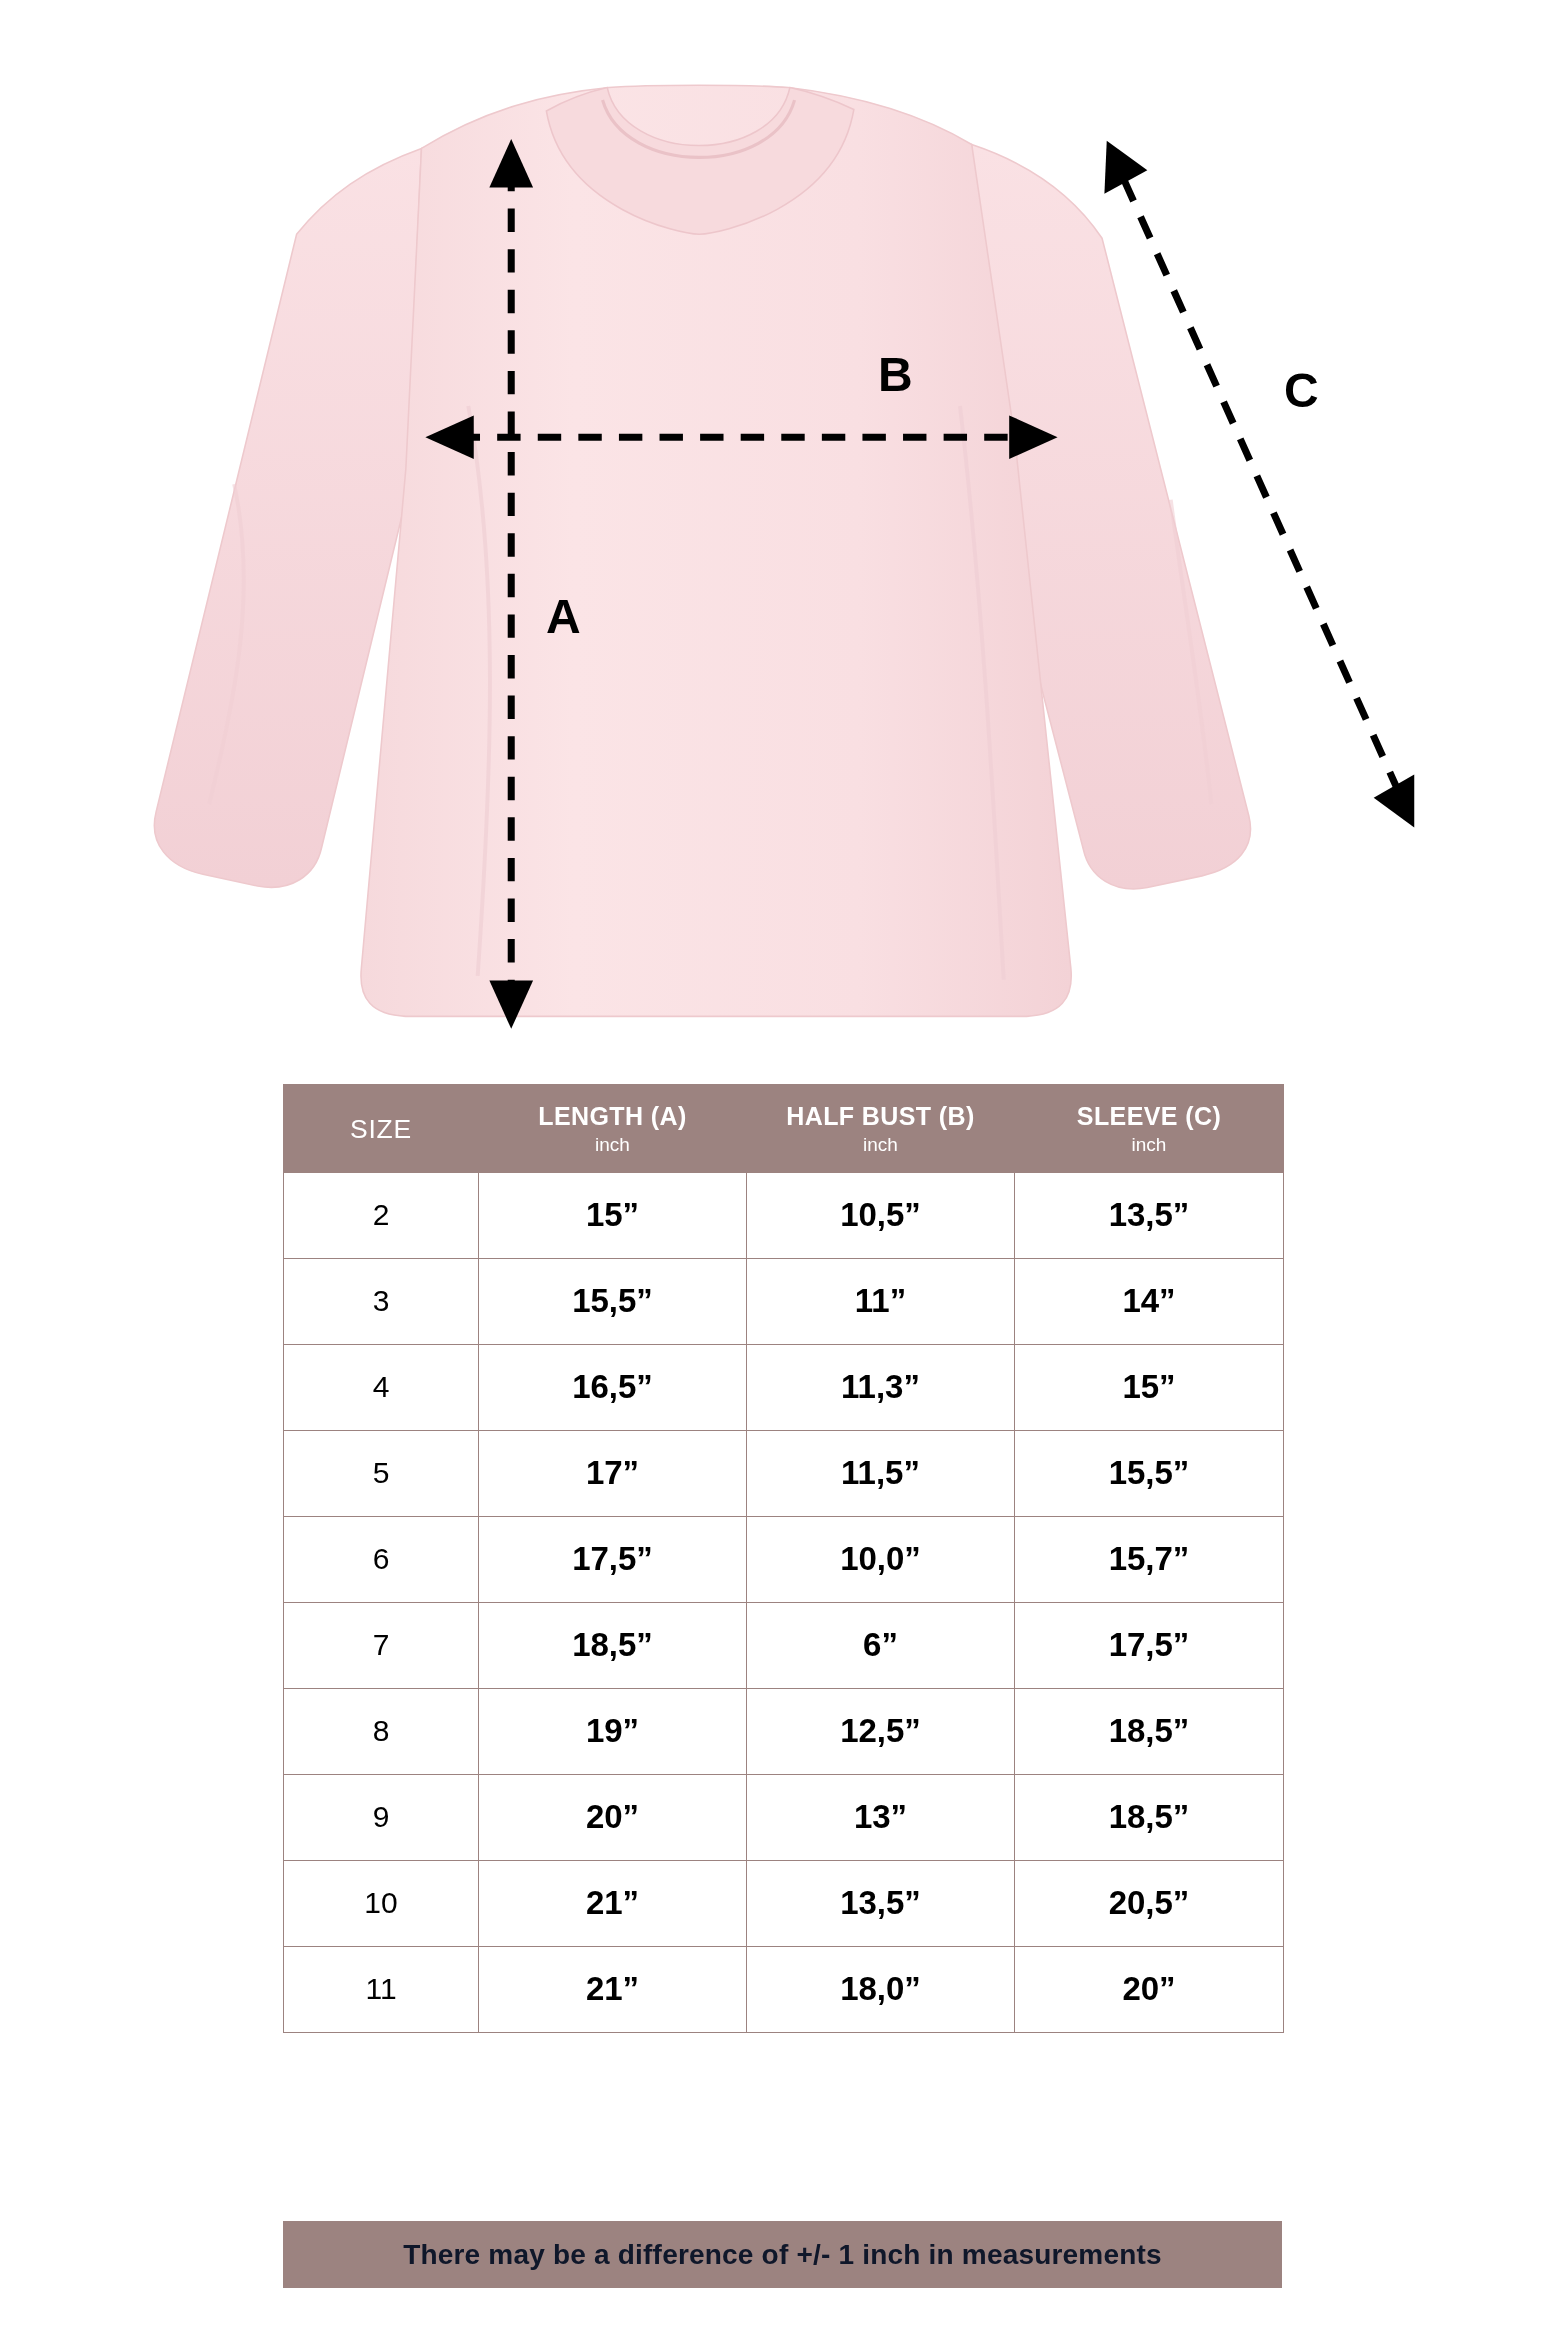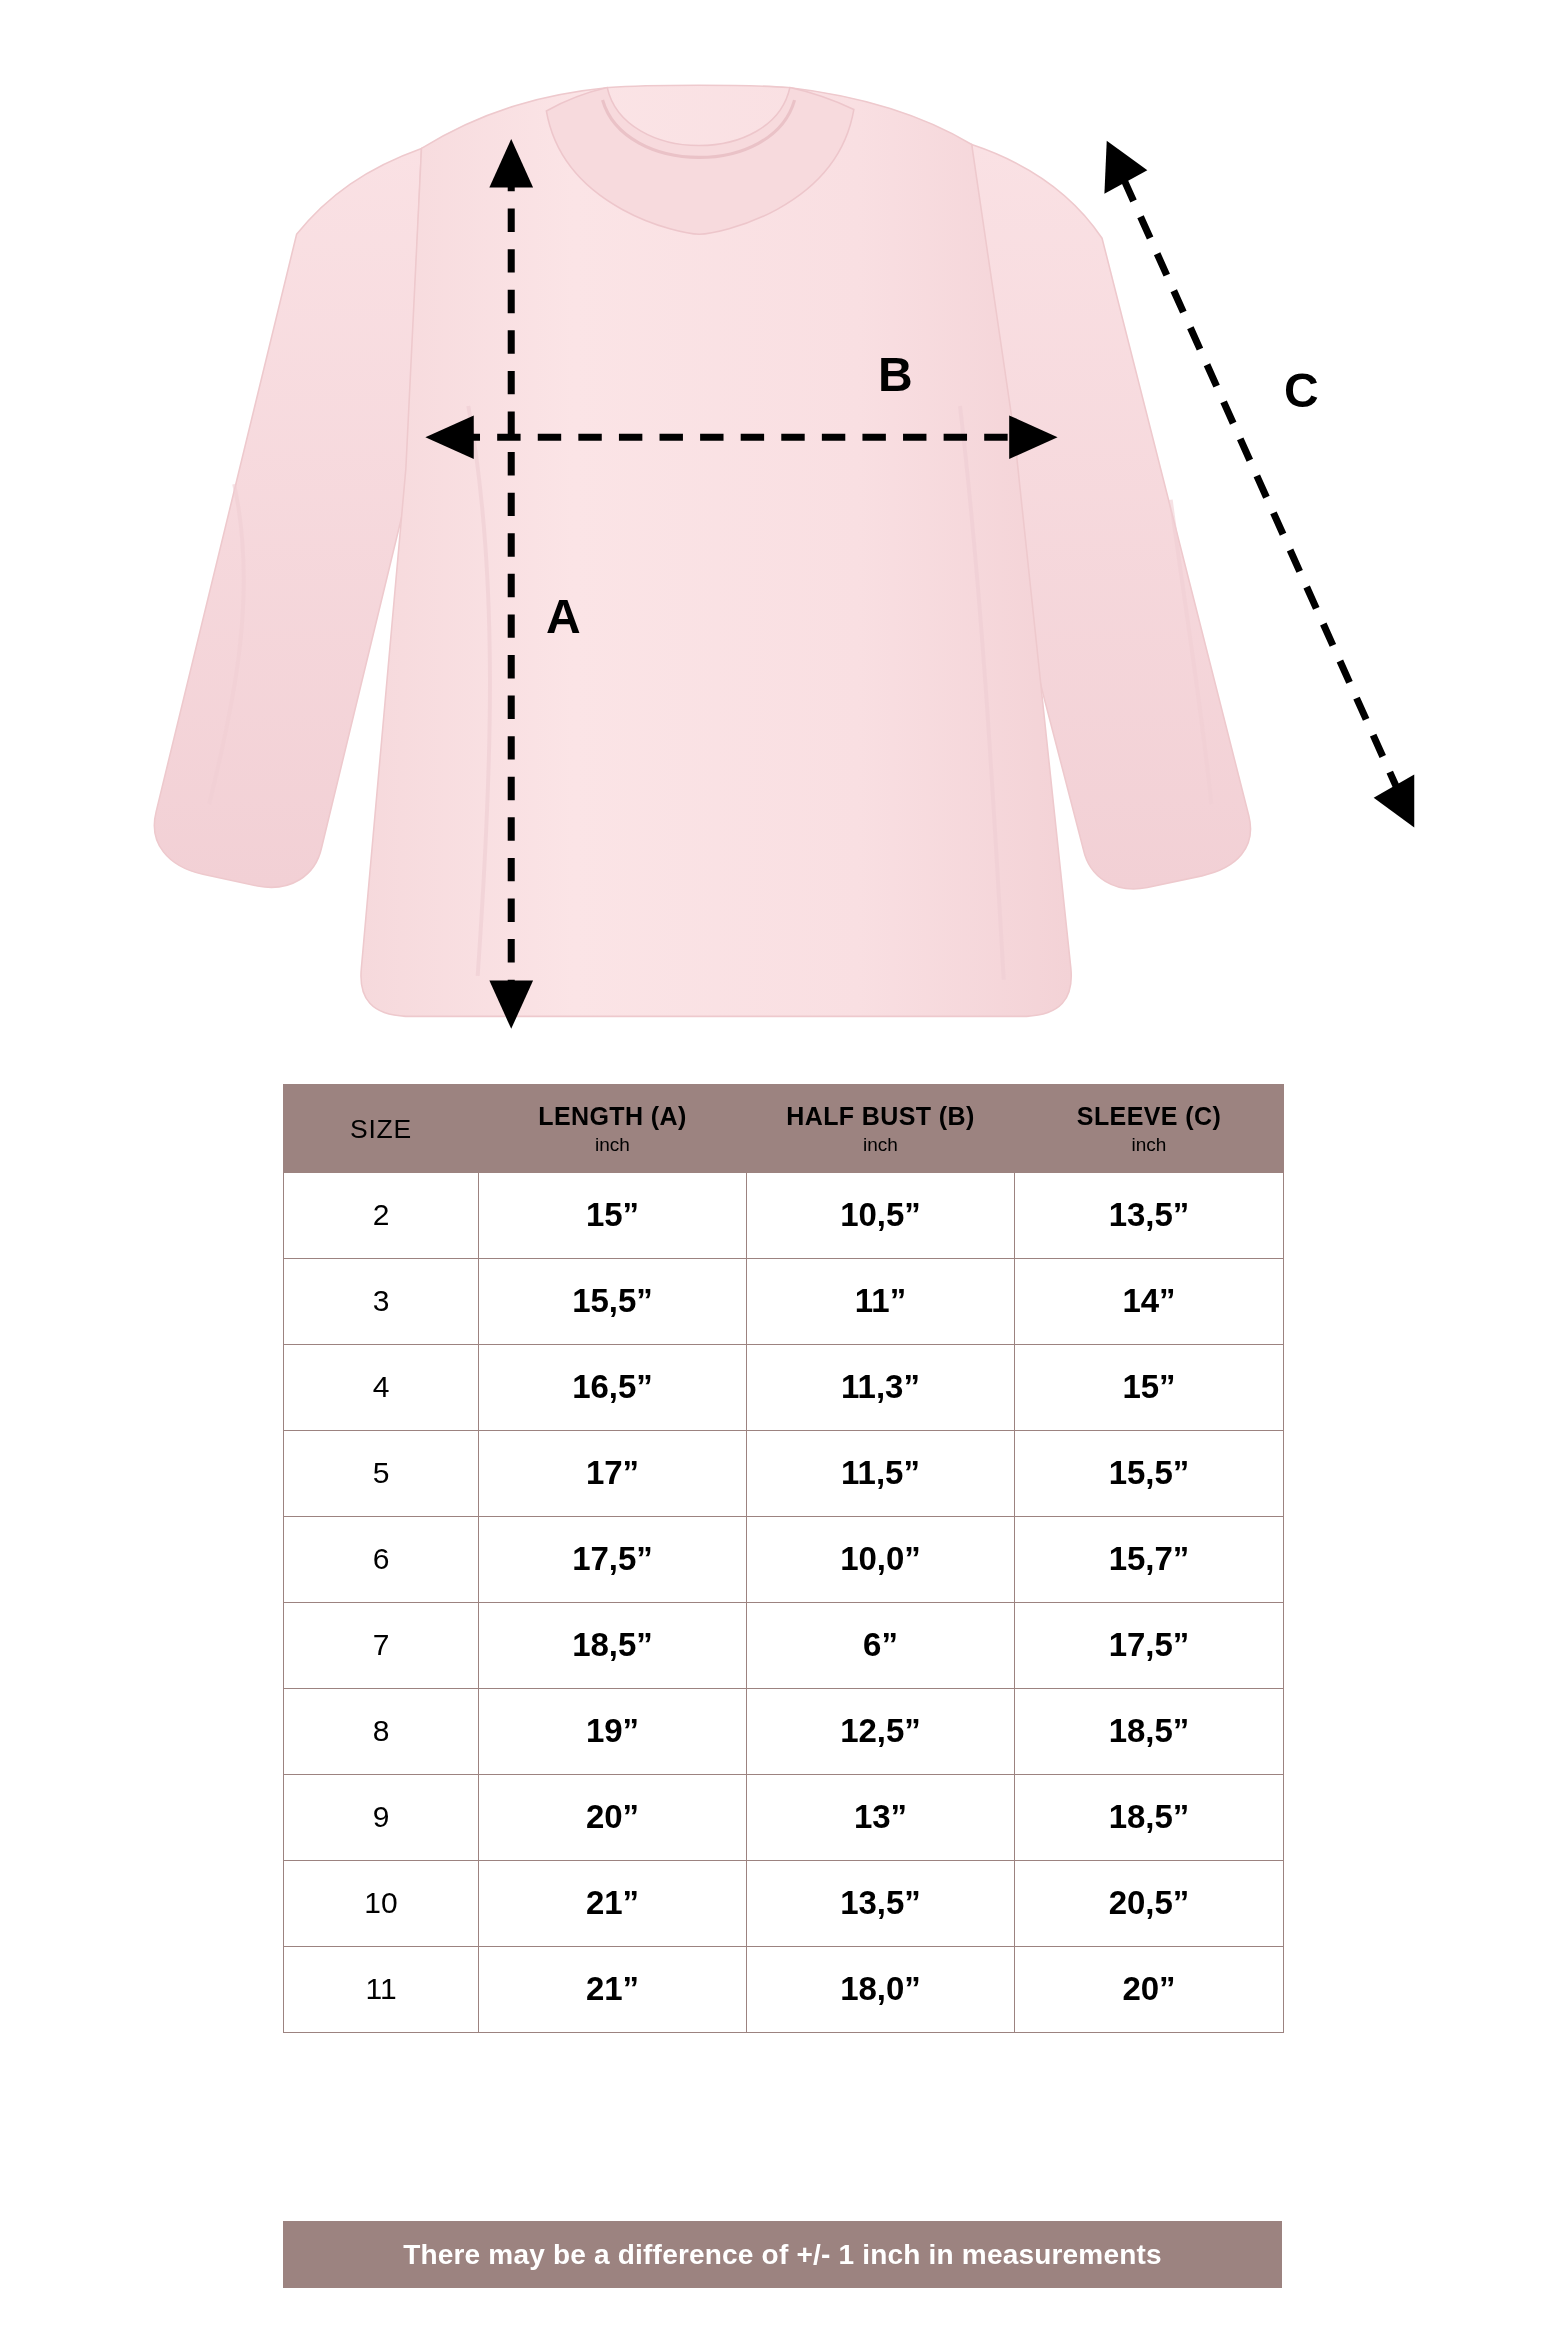--- a/index.html
+++ b/index.html
@@ -49,21 +49,21 @@
     top: 1084px;
     width: 999px;
   }
   table.size-table {
     border-collapse: collapse;
     width: 999px;
     table-layout: fixed;
   }
   table.size-table thead th {
     background: #9c8380;
-    color: #000000;
+    color: #ffffff;
     border: 1.6px solid #9c8380;
     padding: 17px 3.1px 15.6px 3.1px;
     text-align: center;
     vertical-align: middle;
     font-weight: bold;
     margin-left: 8px;
   }
   .th-main {
     display: block;
     font-size: 25px;
@@ -98,21 +98,21 @@
   }
 
   
   #note-bar {
     position: absolute;
     left: 283px;
     top: 2221px;
     width: 999px;
     height: 67px;
     background: #9c8380;
-    color: #ffffff;
+    color: #0f172a;
     display: flex;
     align-items: center;
     justify-content: center;
     font-size: 28px;
     font-weight: bold;
     letter-spacing: 0.2px;
   }
 </style>
 </head>
 <body>

